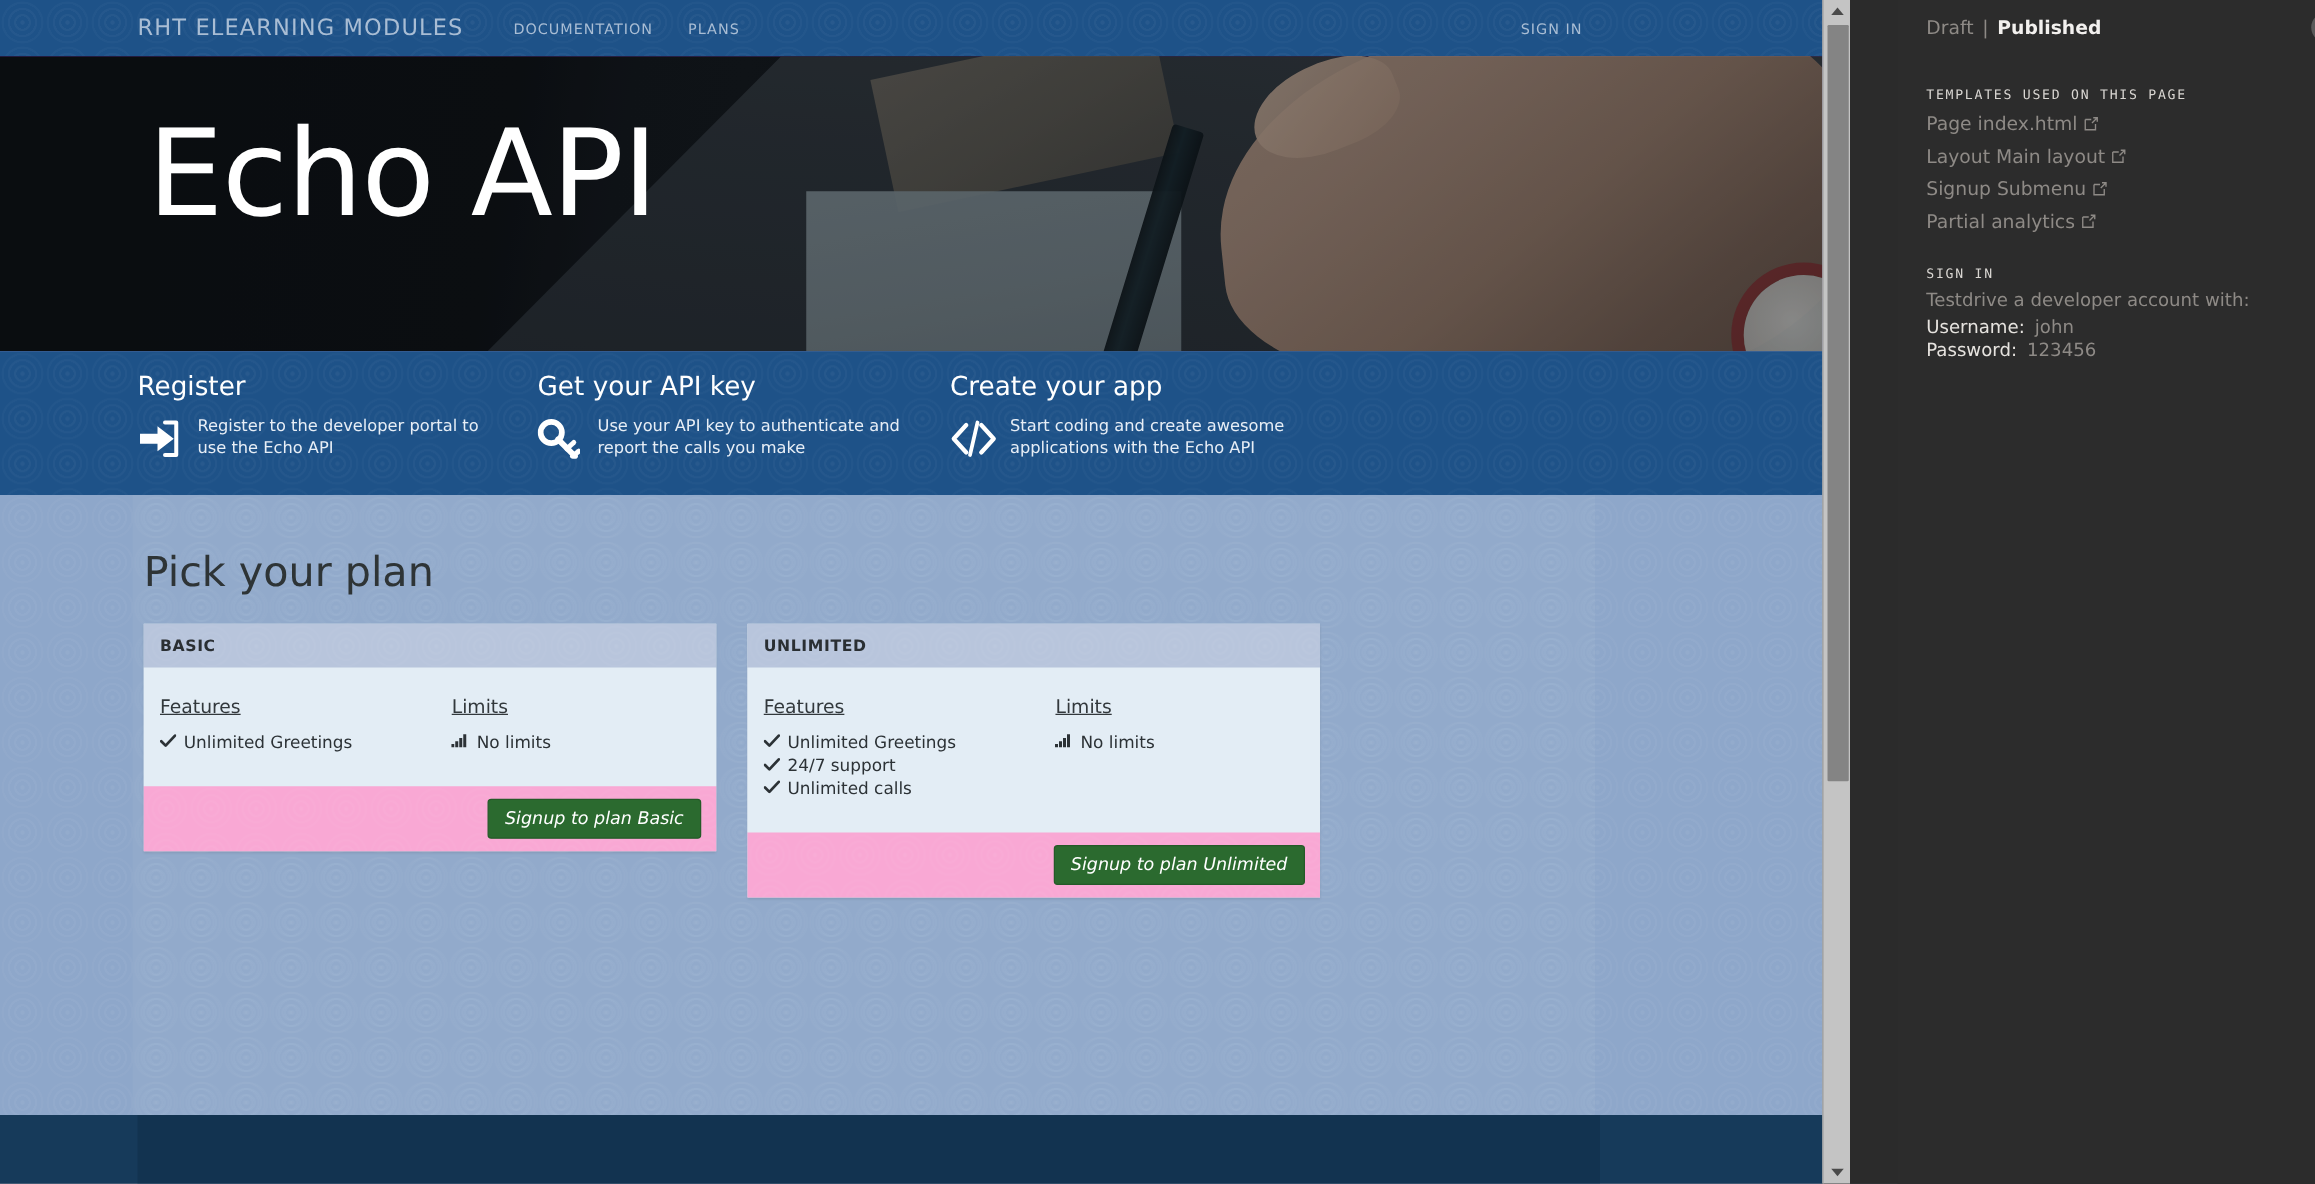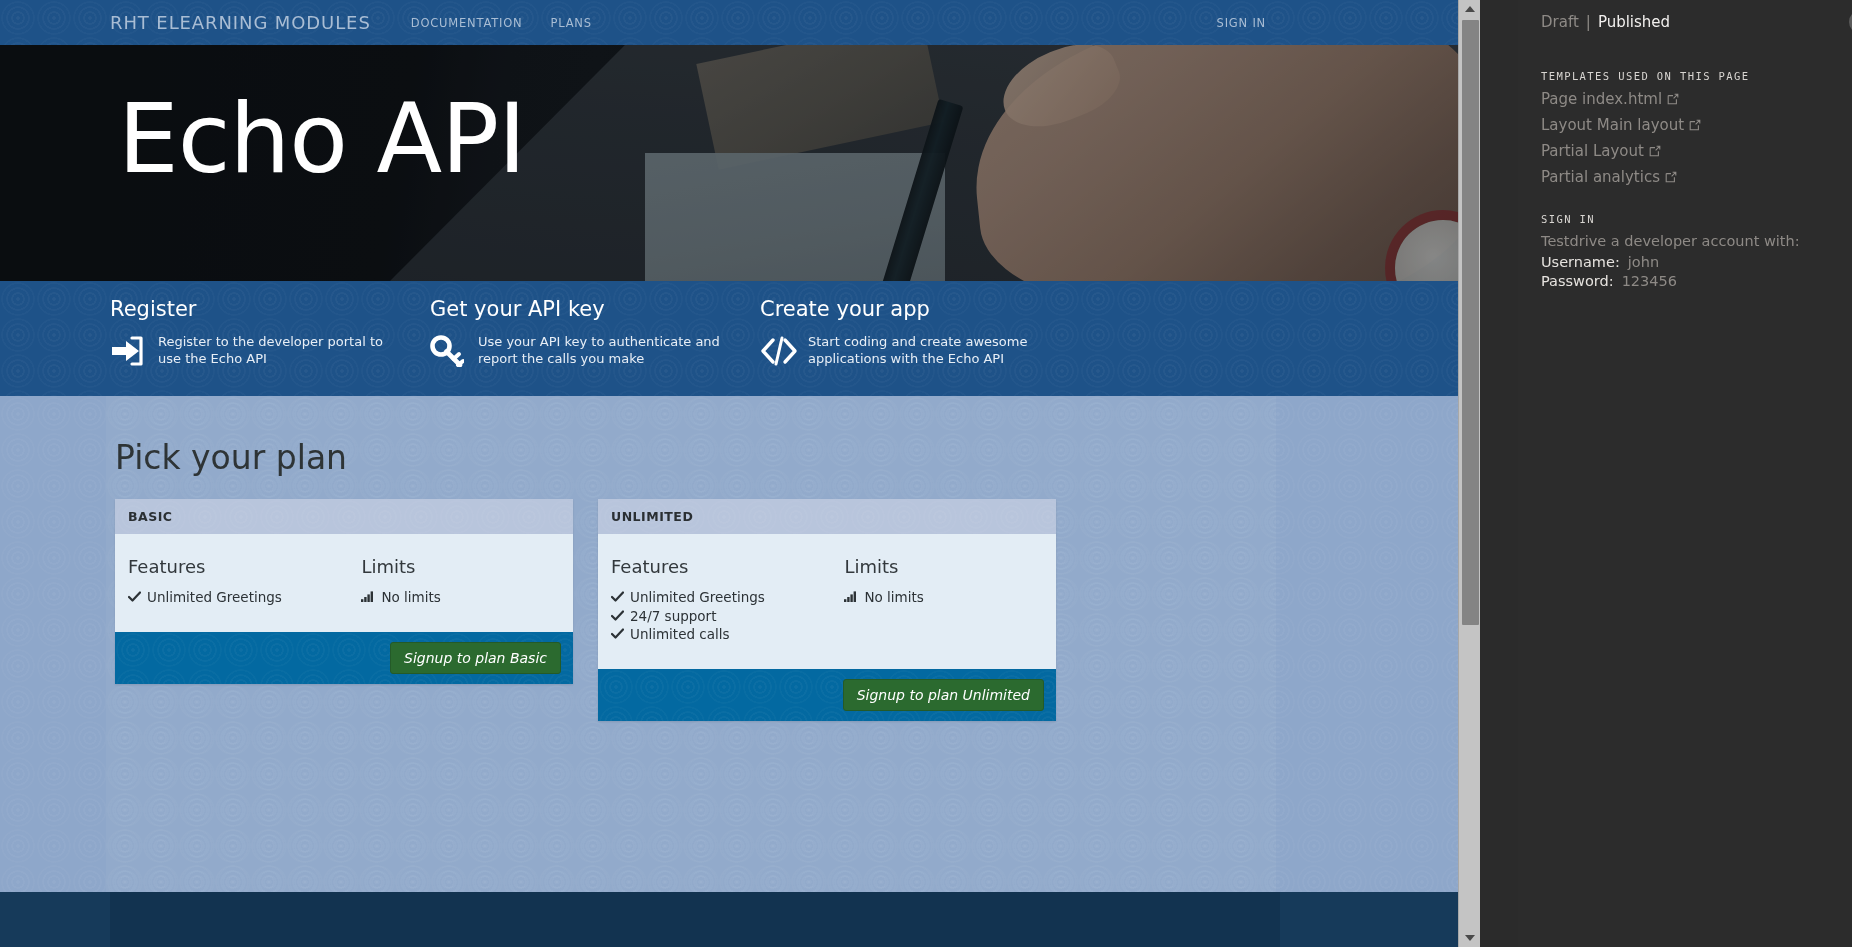--- a/index.html
+++ b/index.html
@@ -225,36 +225,37 @@
   }
   .plan-body {
     display: flex;
     padding: 22px 13px 24px 13px;
     background: #e3edf5;
   }
   .plan-col-features { width: 235px; }
   .plan-col-limits   { width: 200px; }
   .plan-col-h {
     color: #32383c;
-    font-size: 18px;
+    font-size: 15px;
     margin-bottom: 12px;
+    text-decoration: underline;
   }
   .plan-item {
     color: #2c3236;
     font-size: 13.5px;
     line-height: 17.5px;
     display: flex; align-items: baseline;
     margin-bottom: 1px;
     white-space: nowrap;
   }
   .plan-item .bullet-icon { margin-right: 6px; display: inline-flex; align-items: center; }
   .plan-foot {
     position: relative;
     height: 52px;
-    background: #0369a1;
+    background: #f9a8d4;
     display: flex; align-items: center; justify-content: flex-end;
     padding-right: 12px;
     overflow: hidden;
   }
   .signup-btn {
     position: relative; z-index: 2;
     background: #2b6a2f;
     color: #ffffff;
     border: 1px solid #245a28;
     border-radius: 3px;
@@ -317,21 +318,21 @@
   #insp-statusbar {
     position: relative;
     height: 44px;
     display: flex; align-items: center;
     padding-left: 23px;
   }
   .insp-state {
     font-size: 15px;
     color: #8e8a86;
   }
-  .insp-state.active { color: #f2f0ee; font-weight: normal; text-align: right; }
+  .insp-state.active { color: #f2f0ee; font-weight: bold; text-align: right; }
   .insp-sep { color: #8e8a86; font-size: 15px; padding: 0 7px; }
   #insp-close {
     position: absolute; right: 16px; top: 10px;
     width: 24px; height: 24px;
     border-radius: 50%;
     background: #5a5a5a;
     color: #2c2c2c;
     display: flex; align-items: center; justify-content: center;
     font-size: 15px; font-weight: bold;
     cursor: pointer;
@@ -578,21 +579,21 @@
       </a>
 
       <a class="insp-link" href="#">
         <span>Layout Main layout</span><span class="ext-icon"><svg width="12" height="12" viewBox="0 0 12 12" aria-hidden="true">
               <path d="M1.2 2.6 H6 M1.2 2.6 V10.8 H9.4 V6.2" fill="none" stroke="#8e8a86" stroke-width="1.1"></path>
               <path d="M6.6 5.4 L10.8 1.2 M7.6 1.2 H10.8 V4.4" fill="none" stroke="#8e8a86" stroke-width="1.1"></path>
             </svg></span>
       </a>
 
       <a class="insp-link" href="#">
-        <span>Partial Layout</span><span class="ext-icon"><svg width="12" height="12" viewBox="0 0 12 12" aria-hidden="true">
+        <span>Signup Submenu</span><span class="ext-icon"><svg width="12" height="12" viewBox="0 0 12 12" aria-hidden="true">
               <path d="M1.2 2.6 H6 M1.2 2.6 V10.8 H9.4 V6.2" fill="none" stroke="#8e8a86" stroke-width="1.1"></path>
               <path d="M6.6 5.4 L10.8 1.2 M7.6 1.2 H10.8 V4.4" fill="none" stroke="#8e8a86" stroke-width="1.1"></path>
             </svg></span>
       </a>
 
       <a class="insp-link" href="#">
         <span>Partial analytics</span><span class="ext-icon"><svg width="12" height="12" viewBox="0 0 12 12" aria-hidden="true">
               <path d="M1.2 2.6 H6 M1.2 2.6 V10.8 H9.4 V6.2" fill="none" stroke="#8e8a86" stroke-width="1.1"></path>
               <path d="M6.6 5.4 L10.8 1.2 M7.6 1.2 H10.8 V4.4" fill="none" stroke="#8e8a86" stroke-width="1.1"></path>
             </svg></span>

